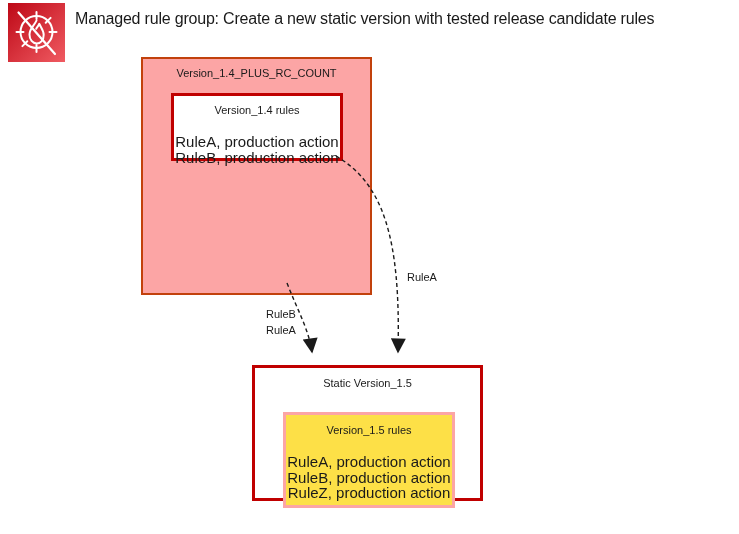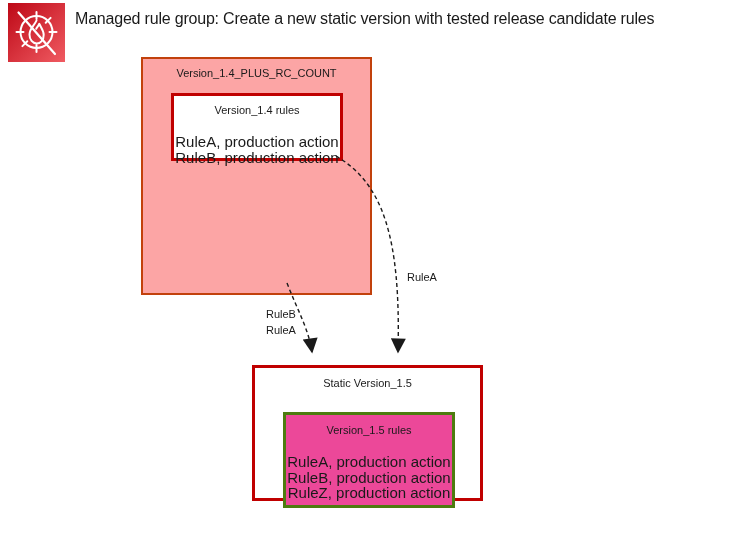--- a/index.html
+++ b/index.html
@@ -24,21 +24,21 @@
   .v14-box {
     left:28px; top:34px; width:172px; height:68px;
     background:#ffffff; border:3px solid #C00000;
   }
   .rc-box {
     left:15px; top:133px; width:198px; height:86px;
     background:#F2F2F2; border:3px solid #000000;
   }
   .v15-box {
     left:28px; top:44px; width:172px; height:96px;
-    background:#ec4899; border:3px solid #4d7c0f;
+    background:#fde047; border:3px solid #fca5a5;
   }
   .box-title { padding-top:7px; font-size:11px; line-height:15px; }
   .static-box > .box-title, .v15-box > .box-title { padding-top:8px; }
   .rule-lines { margin-top:16px; font-size:15px; line-height:15.5px; }
   .arrow-label { position:absolute; font-size:11px; line-height:15.5px; white-space:nowrap; }
   .label-rule-a { left:407px; top:246px;margin-top:24px; }
   .label-rc { left:266px; top:307px; }
   .arrows-overlay { position:absolute; left:0; top:0; pointer-events:none; }
 </style>
 </head>

